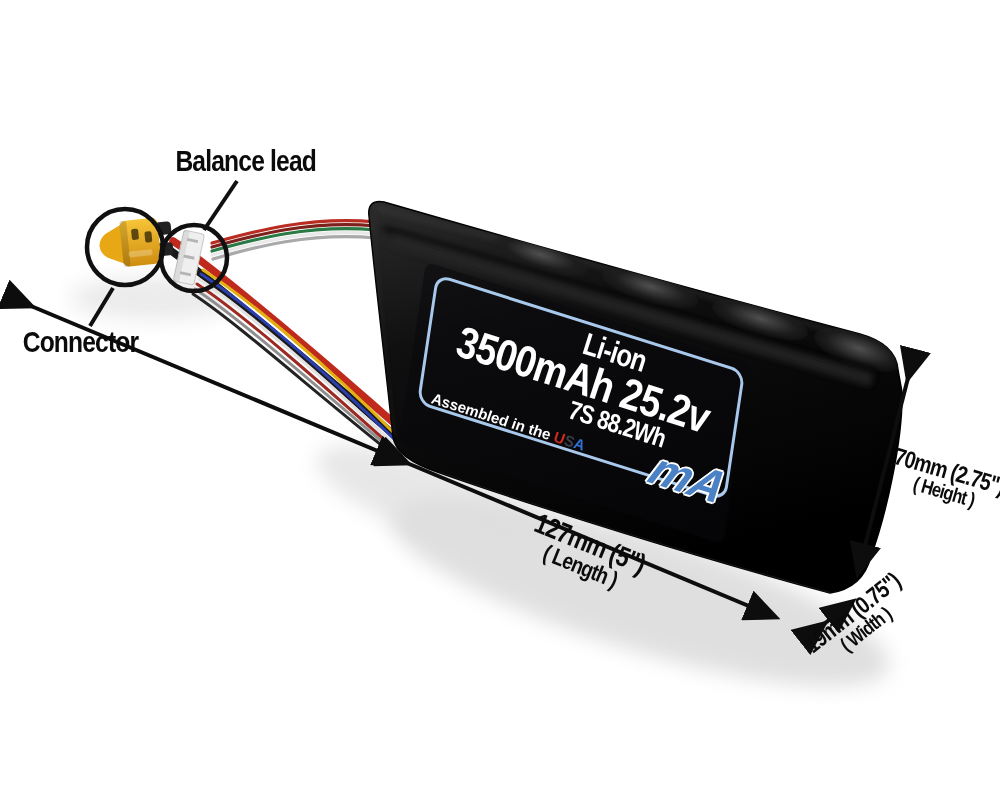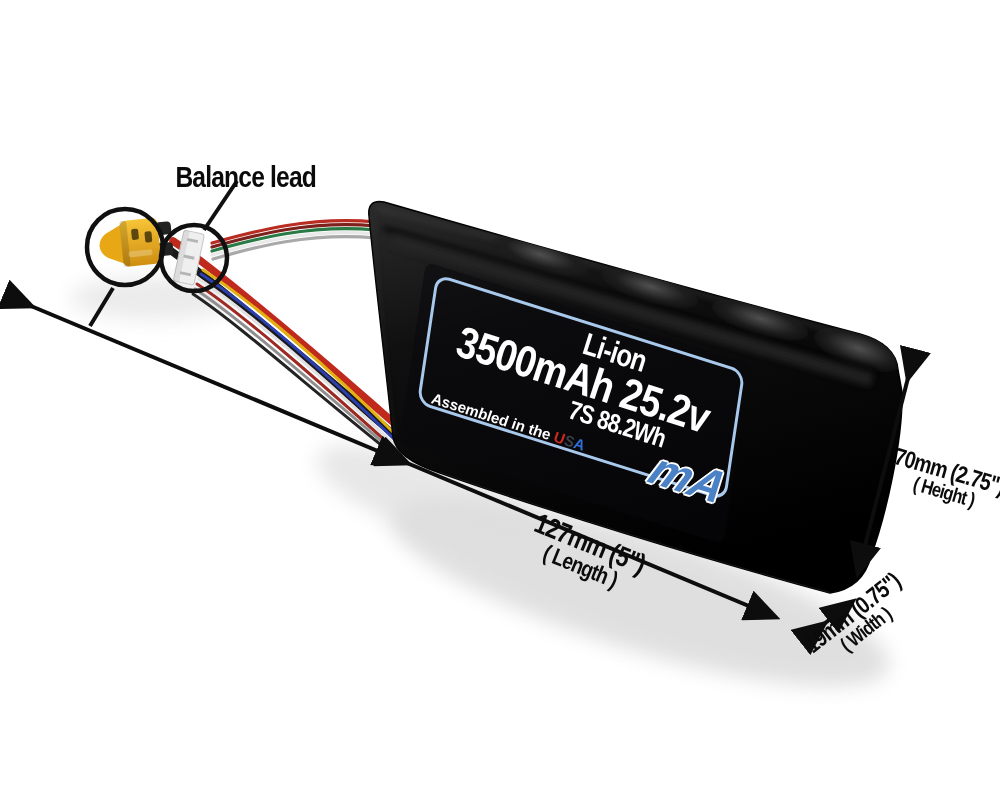--- a/index.html
+++ b/index.html
@@ -2,21 +2,21 @@
 <html><head>
 <meta charset="utf-8">
 <style>
   html,body{margin:0;padding:0;background:#fff;}
   #scene{position:relative;width:1000px;height:800px;background:#ffffff;overflow:hidden;
          font-family:"Liberation Sans",sans-serif;}
   #photo-svg{position:absolute;left:0;top:0;z-index:1;}
   .ink{color:#0b0b0b;font-weight:bold;}
   .cond{display:inline-block;transform:scaleX(.82);transform-origin:50% 50%;letter-spacing:-1px;white-space:nowrap;}
   .ann{position:absolute;z-index:3;font-size:30px;}
-  #balance-label{left:160px;top:160px;}
+  #balance-label{left:160px;top:144px;}
   #connector-label{left:10px;top:325px;}
   .dim{position:absolute;z-index:3;text-align:center;}
   .dim .v{font-size:24px;line-height:1.05;}
   .dim .n{font-size:20px;line-height:1.0;margin-top:-1px;}
   #dim-length{left:468px;top:528px;width:235px;transform:rotate(22deg);}
   #dim-length .v{font-size:28px;} #dim-length .n{font-size:23px;}
   #dim-height{left:872px;top:458px;width:150px;transform:rotate(16deg);}
   #dim-width{left:778px;top:598px;width:160px;transform:rotate(-38deg);}
   
   #sticker{position:absolute;left:426px;top:262px;width:340px;height:180px;z-index:2;
@@ -156,20 +156,23 @@
       <div class="row l2"><span class="cond">3500mAh 25.2v</span></div>
       <div class="row l3"><span class="cond">7S 88.2Wh</span></div>
     </div>
     <div id="assembled"><span>Assembled in the </span><span class="u">U</span><span class="s">S</span><span class="a">A</span></div>
     <div id="logo">mA</div>
   </div>
 
   <div class="ann ink" id="balance-label">
     <span class="cond">Balance lead</span>
   </div>
+  <div class="ann ink" id="connector-label">
+    <span class="cond">Connector</span>
+  </div>
 
   <div class="dim ink" id="dim-length">
     <div class="v"><span class="cond">127mm (5")</span></div>
     <div class="n"><span class="cond">( Length )</span></div>
   </div>
   <div class="dim ink" id="dim-height">
     <div class="v"><span class="cond">70mm (2.75")</span></div>
     <div class="n"><span class="cond">( Height )</span></div>
   </div>
   <div class="dim ink" id="dim-width">

